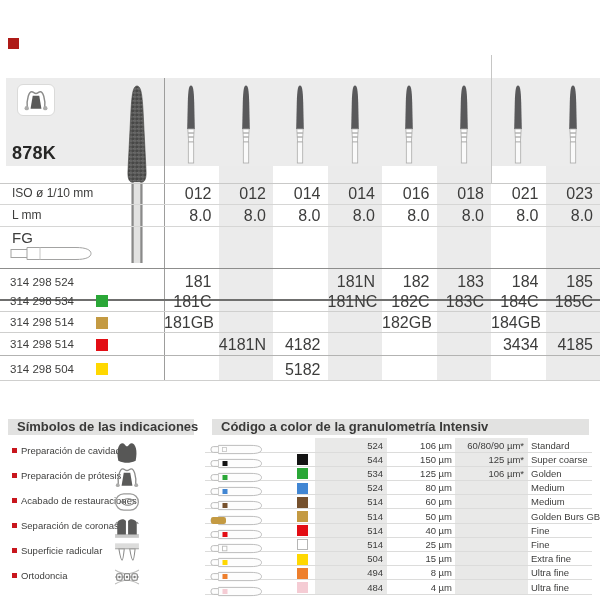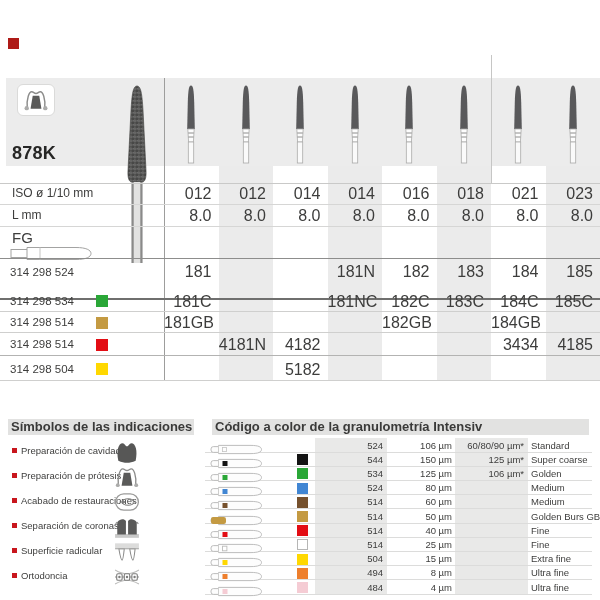--- a/index.html
+++ b/index.html
@@ -26,21 +26,21 @@
   .row-label { left:12px; font-size:12px; }
   .cell { font-size:16px; text-align:right; }
 
   .order-row { left:0; width:600px; background:transparent; }
   .order-code { position:absolute; left:10px; font-size:11.5px; }
   .order-square { position:absolute; left:96px; width:12px; height:12px; }
 
   .fg-label { left:12px; top:229px; font-size:15px; font-weight:normal; }
 
   
-  .sec-title-bar { top:419px; height:16px; background:#e2e2e1; }
+  .sec-title-bar { top:419px; height:16px; background:#e2e2e1;padding-left:6px; }
   .sec-title { font-size:13px; font-weight:bold; color:#3a3a39; line-height:16px; padding-left:3px; white-space:nowrap; }
 
   .ind-item { left:8px; width:196px; height:25px; }
   .ind-bullet { position:absolute; left:4px; top:4px; width:5px; height:5px; background:#c8161d; }
   .ind-label { position:absolute; left:13px; top:0; font-size:9.5px; line-height:13px; white-space:nowrap; }
   .ind-icon { position:absolute; left:106px; top:-4px; width:26px; height:24px; }
 
   .grit-band { top:438px; height:157px; background:#e9e9e8; }
   .grit-row { left:205px; width:387px; height:14.2px; border-bottom:1px solid #dcdcdb; }
   .grit-row span { position:absolute; top:0; font-size:9.5px; line-height:14px; white-space:nowrap; }
@@ -188,21 +188,21 @@
   </div>
 
   <div class="abs fg-label">FG</div>
   <svg class="abs" style="left:10px; top:245px;" width="84" height="17" viewBox="0 0 84 17">
     <rect x="1" y="4.5" width="20" height="8" fill="#fff" stroke="#a3a3a2" stroke-width="1"></rect>
     <path d="M17 2.5 H66 C76 2.5 81 5 81 8.5 C81 12 76 14.5 66 14.5 H17 Z" fill="#fff" stroke="#a3a3a2" stroke-width="1"></path>
     <line x1="30" y1="2.5" x2="30" y2="14.5" stroke="#c5c5c4" stroke-width="1"></line>
   </svg>
 
   <div id="order-rows">
-      <div class="abs order-row" style="top: 258px; height: 42px; border-top: 1.5px solid rgb(141, 141, 140); border-bottom: 2.5px solid rgb(111, 111, 110);">
+      <div class="abs order-row" style="top: 268px; height: 33px; border-top: 1.5px solid rgb(141, 141, 140); border-bottom: 2.5px solid rgb(111, 111, 110);">
         <span class="order-code" style="line-height: 26px;">314 298 524</span>
         <span class="abs cell" style="left: 164px; width: 47.5px; line-height: 26px; top: 0px;">181</span>
         <span class="abs cell" style="left: 327.5px; width: 47.5px; line-height: 26px; top: 0px;">181N</span>
         <span class="abs cell" style="left: 382px; width: 47.5px; line-height: 26px; top: 0px;">182</span>
         <span class="abs cell" style="left: 436.5px; width: 47.5px; line-height: 26px; top: 0px;">183</span>
         <span class="abs cell" style="left: 491px; width: 47.5px; line-height: 26px; top: 0px;">184</span>
         <span class="abs cell" style="left: 545.5px; width: 47.5px; line-height: 26px; top: 0px;">185</span>
       </div>
       <div class="abs order-row" style="top: 290.5px; height: 21.5px; border-bottom: 1px solid rgb(207, 207, 206);">
         <span class="order-code" style="line-height: 21.5px;">314 298 534</span>

